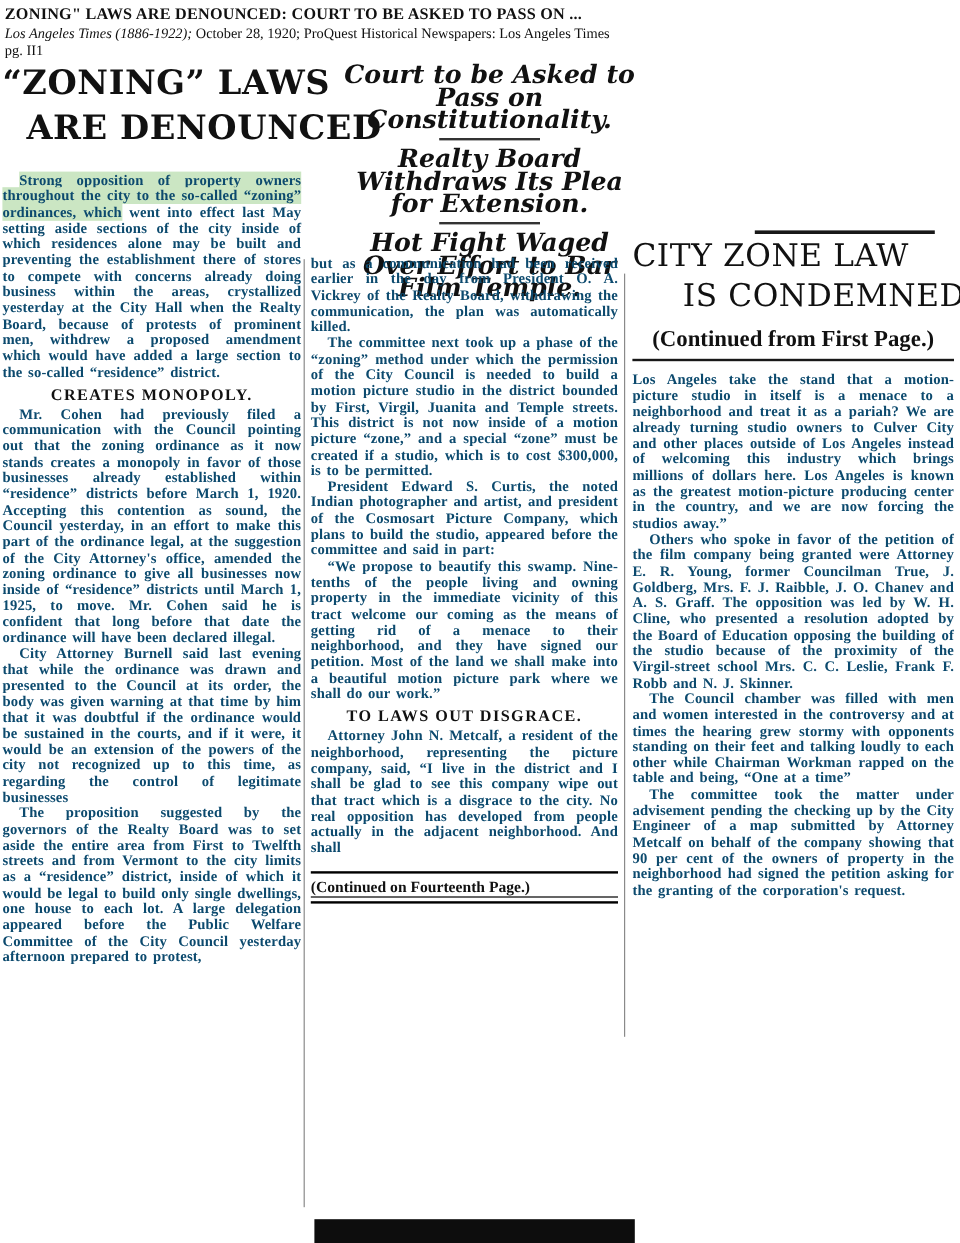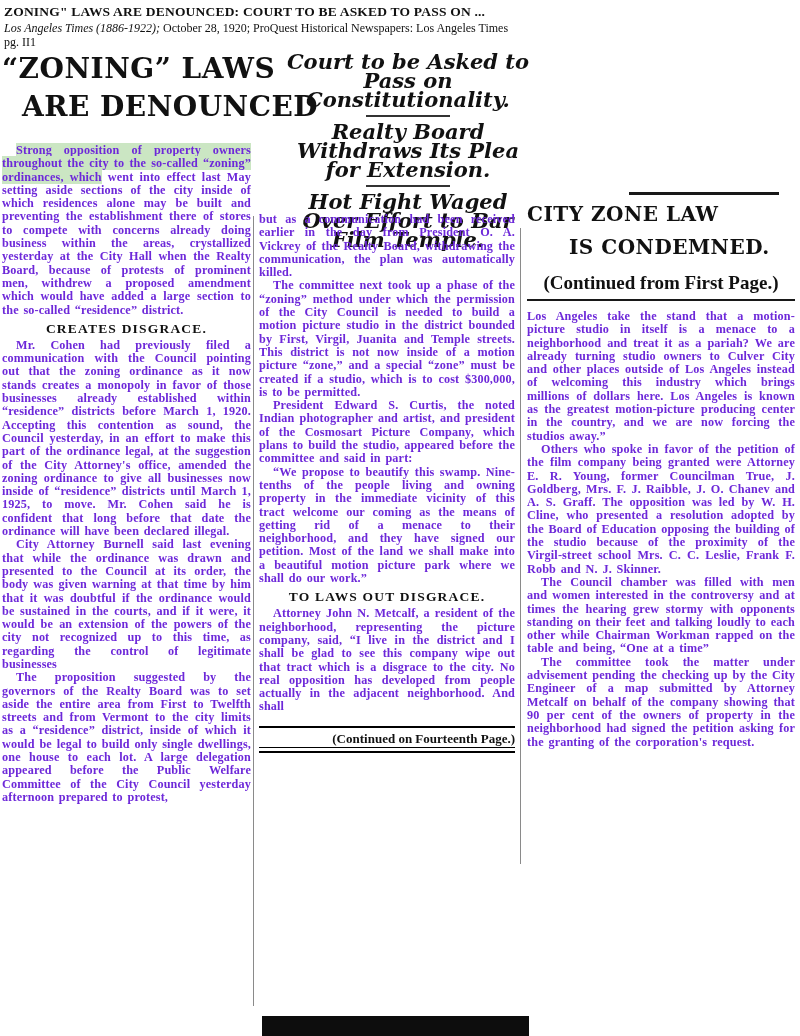--- a/index.html
+++ b/index.html
@@ -25,33 +25,33 @@
   .subhead-divider { width:84px; margin:6px auto 5px; border-top:2px solid #333; }
 
   
   .article-col { position:absolute; }
   #left-col   { left:2px;   top:144px; width:249px; }
   #mid-col    { left:259px; top:213px; width:256px; }
   #right-col  { left:527px; top:192px; width:268px; }
 
   .article-col p { margin:0; text-align:justify; font-size:12.2px; line-height:13.3px;
                    font-weight:bold; text-indent:14px; letter-spacing:0.15px; word-spacing:1.5px;
-                   color:#6d28d9; }
+                   color:#0c4a6e; }
   .article-col p.noindent { text-indent:0; }
   .col-heading { text-align:center; font-weight:bold; font-size:13.5px; letter-spacing:1.2px; margin:4px 0 2px; }
   .highlight { background:#cbe6c3; }
 
   
   .cont-block { margin-top:12px; border-top:2px solid #000; padding:3px 0 2px;
-                text-align:right; font-weight:bold; font-size:13px; }
+                text-align:left; font-weight:bold; font-size:13px; }
   .cont-double { border-top:1px solid #000; border-bottom:2px solid #000; height:3px; }
 
   
   .rc-toprule { margin-left:102px; width:150px; border-top:3px solid #181818; margin-bottom:3px; }
-  .rc-headline { font-family:"DejaVu Serif", serif; font-weight:bold; font-size:20px; line-height:33px;
+  .rc-headline { font-family:"DejaVu Serif", serif; font-weight:normal; font-size:26px; line-height:33px;
                  letter-spacing:0.5px; white-space:nowrap; }
   .rc-headline .l2 { padding-left:42px; }
   .rc-continued { text-align:center; font-weight:bold; font-size:19px; margin-top:8px; }
   .rc-rule { border-top:2px solid #181818; margin:5px 0 9px; }
 
   
   .vrule { position:absolute; width:1px; background:#8a8a8a; }
   #vrule-left  { left:253px; top:216px; height:790px; }
   #vrule-right { left:520px; top:228px; height:636px; }
   #bottom-bar { position:absolute; left:262px; top:1016px; width:267px; height:20px; background:#0d0d0d; }
@@ -75,21 +75,21 @@
   <div class="subheads" id="subheads">
       <div class="subhead">Court to be Asked to Pass on Constitutionality.</div>
       <div class="subhead-divider"></div>
       <div class="subhead">Realty Board Withdraws Its Plea for Extension.</div>
       <div class="subhead-divider"></div>
       <div class="subhead">Hot Fight Waged Over Effort to Bar Film Temple.</div>
     </div>
 
   <div class="article-col" id="left-col">
       <p><span class="highlight">Strong opposition of property owners throughout the city to the so-called “zoning” ordinances, which</span> went into effect last May setting aside sections of the city inside of which residences alone may be built and preventing the establishment there of stores to compete with concerns already doing business within the areas, crystallized yesterday at the City Hall when the Realty Board, because of protests of prominent men, withdrew a proposed amendment which would have added a large section to the so-called “residence” district.</p>
-      <div class="col-heading">CREATES DISGRACE.</div>
+      <div class="col-heading">CREATES MONOPOLY.</div>
       <p>Mr. Cohen had previously filed a communication with the Council pointing out that the zoning ordinance as it now stands creates a monopoly in favor of those businesses already established within “residence” districts before March 1, 1920. Accepting this contention as sound, the Council yesterday, in an effort to make this part of the ordinance legal, at the suggestion of the City Attorney's office, amended the zoning ordinance to give all businesses now inside of “residence” districts until March 1, 1925, to move. Mr. Cohen said he is confident that long before that date the ordinance will have been declared illegal.</p>
       <p>City Attorney Burnell said last evening that while the ordinance was drawn and presented to the Council at its order, the body was given warning at that time by him that it was doubtful if the ordinance would be sustained in the courts, and if it were, it would be an extension of the powers of the city not recognized up to this time, as regarding the control of legitimate businesses</p>
       <p>The proposition suggested by the governors of the Realty Board was to set aside the entire area from First to Twelfth streets and from Vermont to the city limits as a “residence” district, inside of which it would be legal to build only single dwellings, one house to each lot. A large delegation appeared before the Public Welfare Committee of the City Council yesterday afternoon prepared to protest,</p>
     </div>
   <div class="article-col" id="mid-col">
       <p class="noindent">but as a communication had been received earlier in the day from President O. A. Vickrey of the Realty Board, withdrawing the communication, the plan was automatically killed.</p>
       <p>The committee next took up a phase of the “zoning” method under which the permission of the City Council is needed to build a motion picture studio in the district bounded by First, Virgil, Juanita and Temple streets. This district is not now inside of a motion picture “zone,” and a special “zone” must be created if a studio, which is to cost $300,000, is to be permitted.</p>
       <p>President Edward S. Curtis, the noted Indian photographer and artist, and president of the Cosmosart Picture Company, which plans to build the studio, appeared before the committee and said in part:</p>
       <p>“We propose to beautify this swamp. Nine-tenths of the people living and owning property in the immediate vicinity of this tract welcome our coming as the means of getting rid of a menace to their neighborhood, and they have signed our petition. Most of the land we shall make into a beautiful motion picture park where we shall do our work.”</p>
       <div class="col-heading">TO LAWS OUT DISGRACE.</div>

